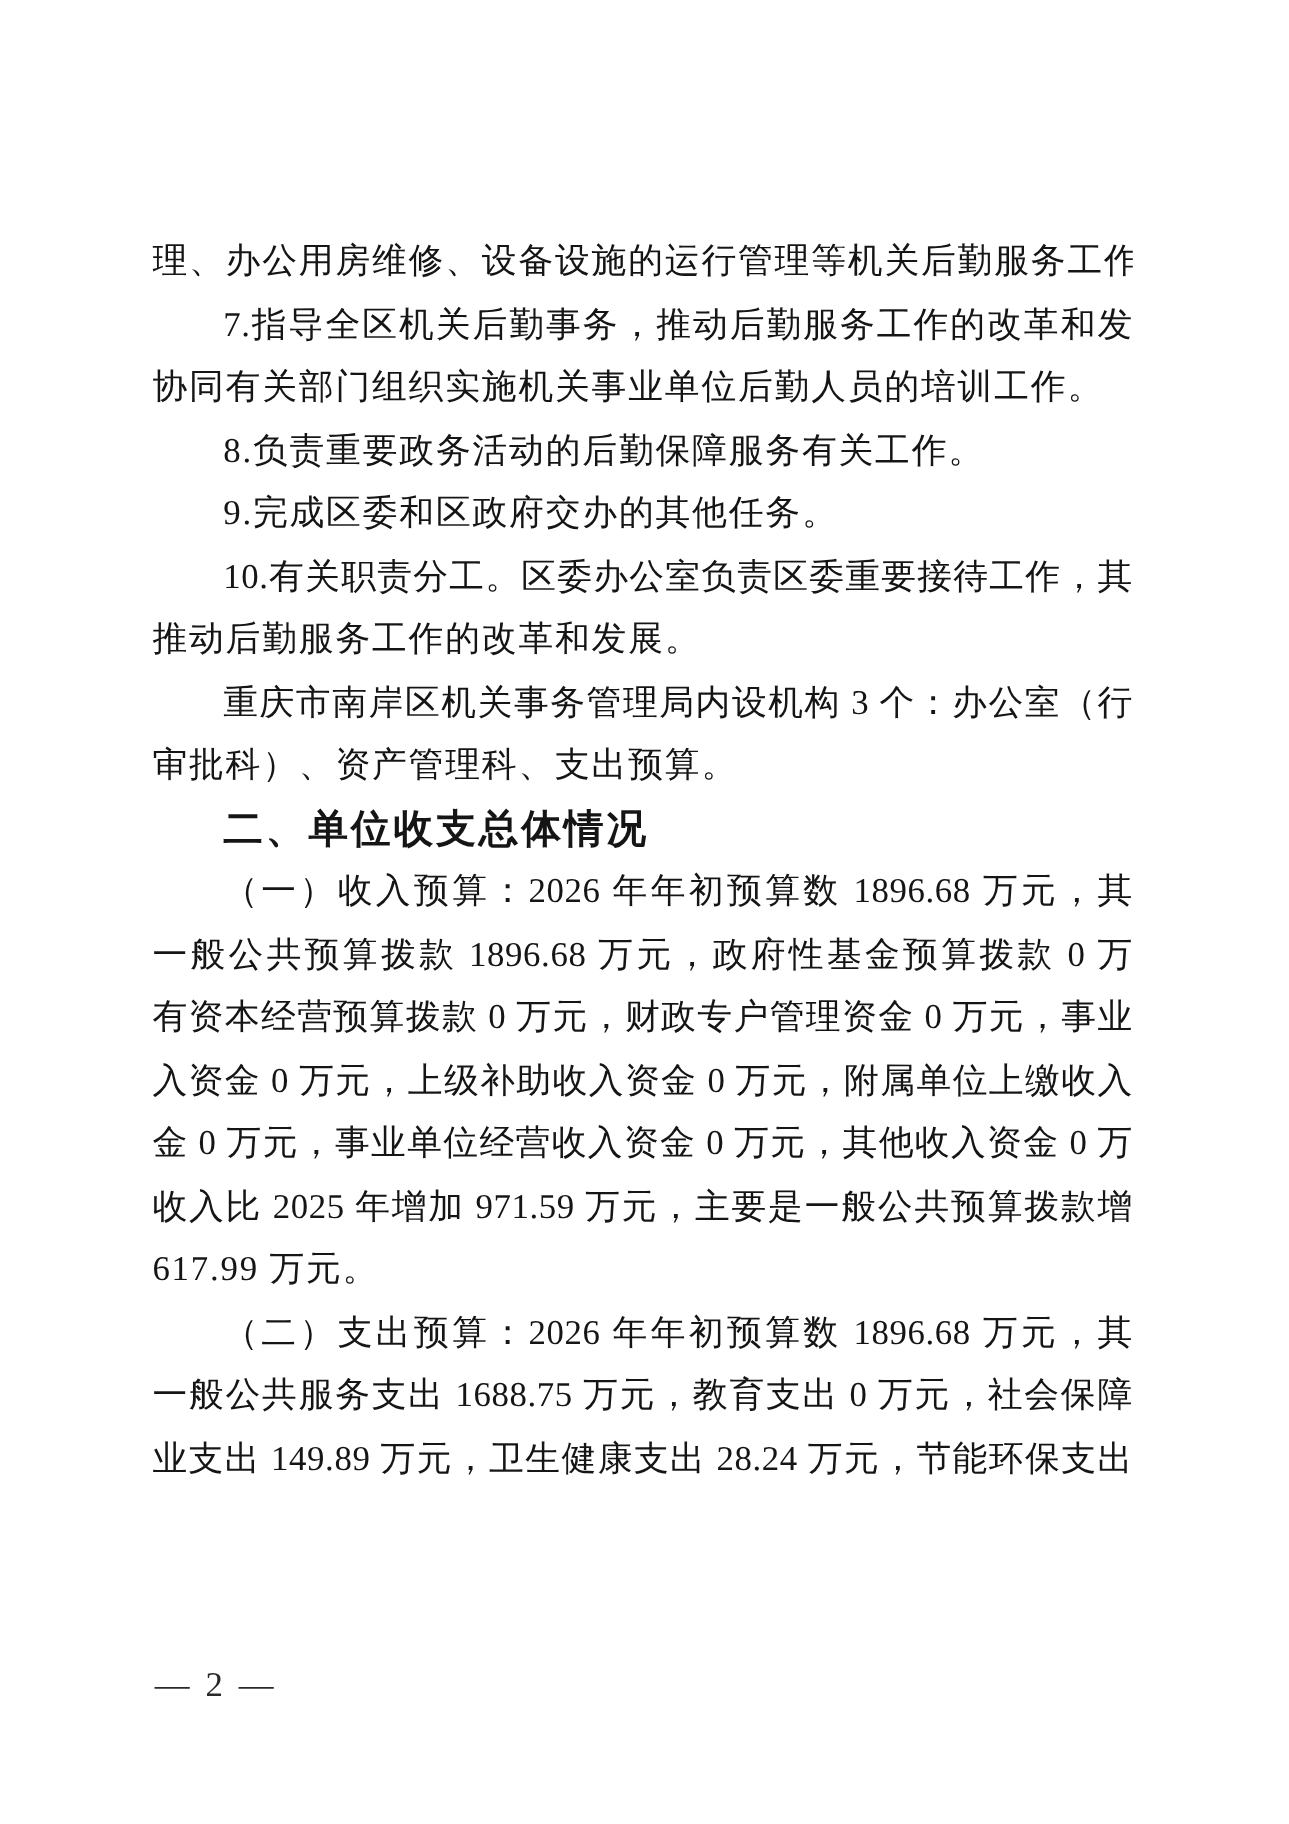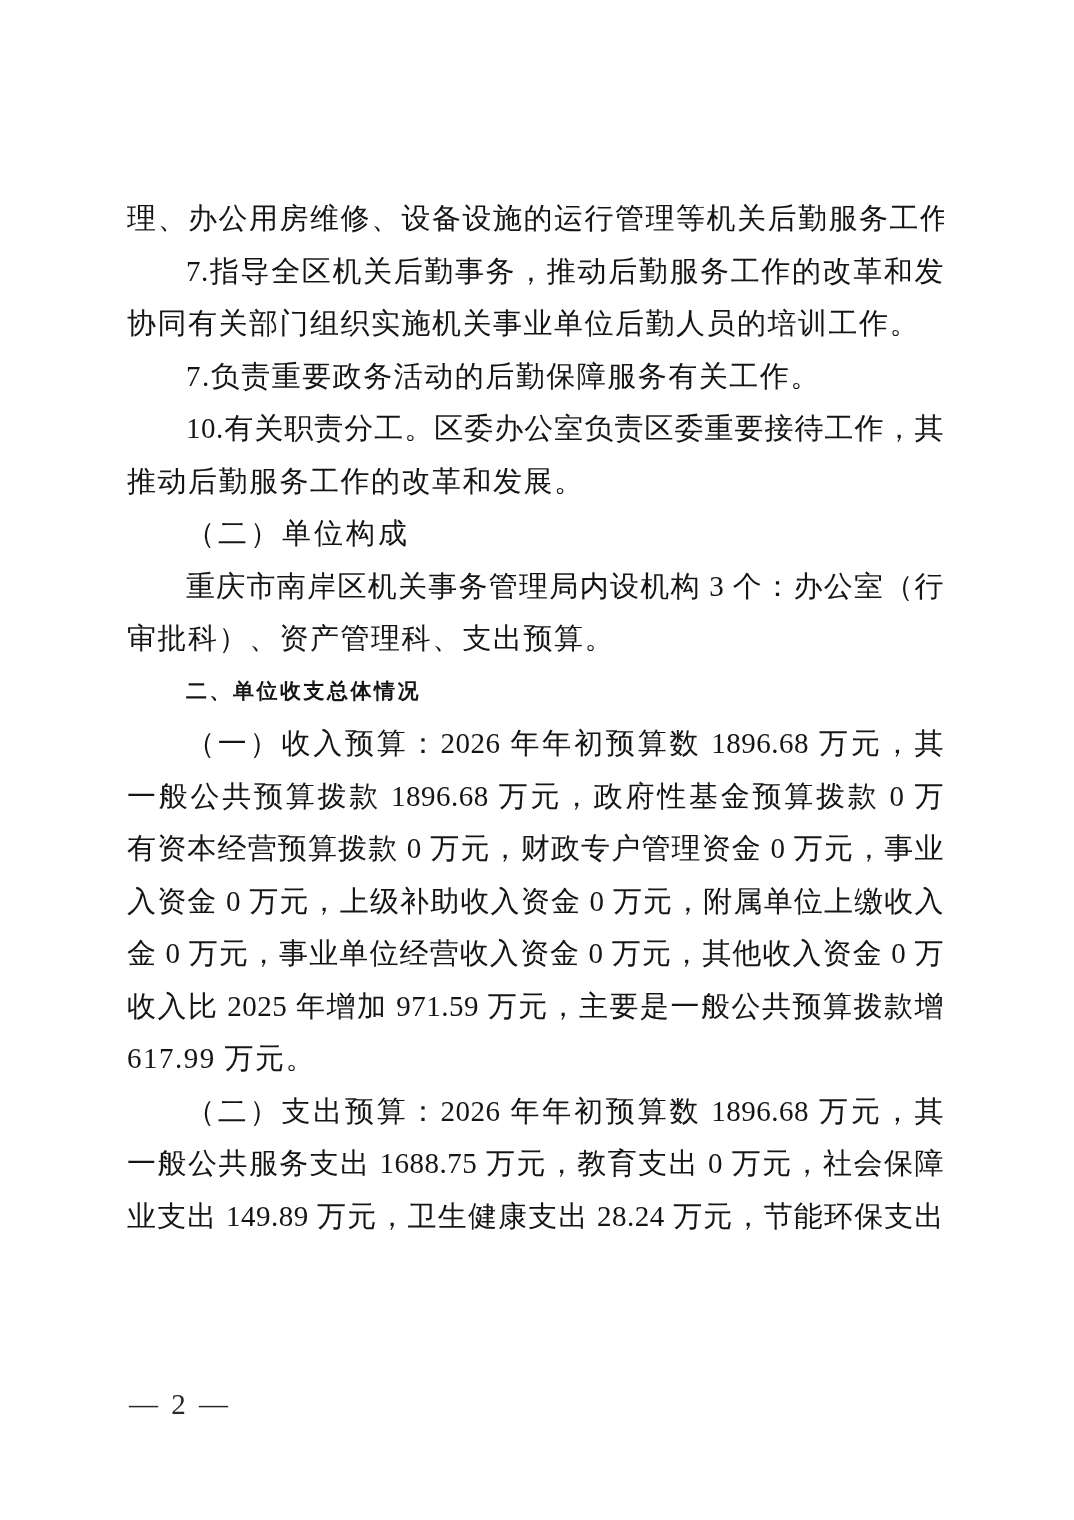--- a/index.html
+++ b/index.html
@@ -38,21 +38,21 @@
     text-align-last: justify;
     text-justify: inter-character;
     letter-spacing: 0.5px;
   }
   
   .ind { text-indent: 59px; }
   
   .h1 {
     font-family: "Liberation Sans", "DejaVu Sans", sans-serif;
     font-weight: 700;
-    font-size: 21px;
+    font-size: 33px;
     letter-spacing: 2.5px;
   }
   
   .kai { letter-spacing: 3px; }
   .footer {
     position: absolute;
     left: 129px;
     top: 1382px;
     height: 44px;
     line-height: 44px;
@@ -63,24 +63,24 @@
   }
 </style>
 </head>
 <body>
 
 <div class="page">
   <div class="content">
     <div class="line">理、办公用房维修、设备设施的运行管理等机关后勤服务工作。</div>
     <div class="line ind just">7.指导全区机关后勤事务，推动后勤服务工作的改革和发展；</div>
     <div class="line">协同有关部门组织实施机关事业单位后勤人员的培训工作。</div>
-    <div class="line ind">7.负责重要政务活动的后勤保障服务有关工作。</div>
+    <div class="line ind">8.负责重要政务活动的后勤保障服务有关工作。</div>
+    <div class="line ind">9.完成区委和区政府交办的其他任务。</div>
     <div class="line ind just">10.有关职责分工。区委办公室负责区委重要接待工作，其他</div>
     <div class="line">推动后勤服务工作的改革和发展。</div>
-    <div class="line ind kai">（二）单位构成</div>
     <div class="line ind just">重庆市南岸区机关事务管理局内设机构 3 个：办公室（行政</div>
     <div class="line">审批科）、资产管理科、支出预算。</div>
     <div class="line ind h1">二、单位收支总体情况</div>
     <div class="line ind just">（一）收入预算：2026 年年初预算数 1896.68 万元，其中：</div>
     <div class="line just">一般公共预算拨款 1896.68 万元，政府性基金预算拨款 0 万元，国</div>
     <div class="line just">有资本经营预算拨款 0 万元，财政专户管理资金 0 万元，事业收</div>
     <div class="line just">入资金 0 万元，上级补助收入资金 0 万元，附属单位上缴收入资</div>
     <div class="line just">金 0 万元，事业单位经营收入资金 0 万元，其他收入资金 0 万元；</div>
     <div class="line just">收入比 2025 年增加 971.59 万元，主要是一般公共预算拨款增加</div>
     <div class="line">617.99 万元。</div>

